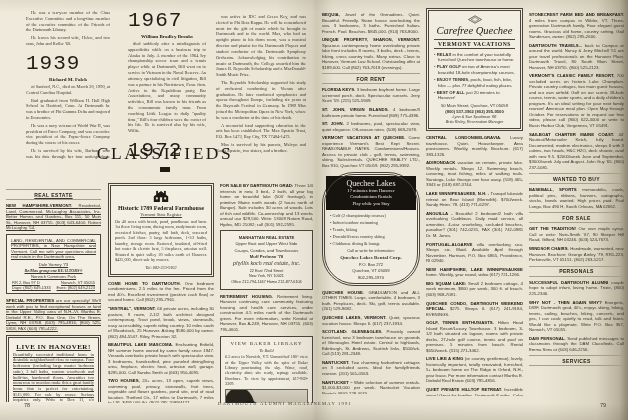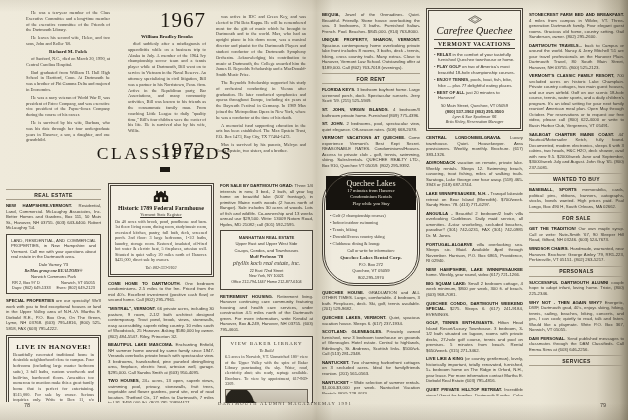--- a/index.html
+++ b/index.html
@@ -4,21 +4,21 @@
 <style>
   html,body{margin:0;padding:0;}
   body{width:628px;height:420px;background:#9a9283;font-family:"Liberation Sans",sans-serif;}
   .spread{position:relative;width:628px;height:420px;overflow:hidden;color:#3b362e;
     background:
       linear-gradient(180deg,rgba(120,110,90,.12) 0%,rgba(0,0,0,0) 3%,rgba(0,0,0,0) 96%,rgba(90,80,60,.18) 100%),
       linear-gradient(90deg,#efeadb 0%,#ebe6d6 44%,#d9d2c0 49.6%,#cfc8b5 50.4%,#e7e2d2 53%,#ebe6d6 86%,#ddd6c4 95%,#b9b19c 98.6%,#8f8773 100%);}
   .col{position:absolute;overflow:hidden;}
   
   .obit-p{font-family:"Liberation Serif",serif;font-size:4.4px;line-height:1.32;text-align:justify;margin:0 0 2px 0;text-indent:5px;}
-  .year{font-family:Liberation Serif, serif;font-size:21px;line-height:1;letter-spacing:1px;text-align:right;color:#211c15;margin:6px 0 3px 0;}
+  .year{font-family:Liberation Mono, monospace;font-size:21px;line-height:1;letter-spacing:1px;text-align:left;color:#211c15;margin:6px 0 3px 0;}
   .obit-name{font-family:"Liberation Serif",serif;font-size:5px;font-weight:bold;text-align:center;color:#211c15;margin:0 0 2px 0;}
   
   .headline{position:absolute;left:90px;top:145px;width:150px;text-align:center;}
   .headline .t{font-family:"Liberation Serif",serif;font-size:17.5px;letter-spacing:2.5px;color:#1d1913;line-height:1;}
   .headline .sq{width:10px;height:5px;background:#1d1913;margin:4px auto 0 auto;}
   .sec-h{font-size:5px;font-weight:bold;letter-spacing:.4px;text-align:center;color:#211c15;
     border-top:1px solid #a79e8b;border-bottom:1px solid #a79e8b;padding:1.5px 0;margin:3px 0 3px 0;}
   .ad{font-size:4.3px;line-height:1.28;text-align:justify;margin:0 0 3.2px 0;color:#3b362e;}
   .ad b{color:#1f1b14;}
   
@@ -57,20 +57,21 @@
 </head>
 <body>
 
 <div class="spread">
 
   <div class="col" style="left:26px;top:10px;width:84px;height:150px;">
     <div>
         <p class="obit-p">He was a ten-year member of the Class Executive Committee and a long-time member of the executive committee of the Friends of the Dartmouth Library.</p>
         <p class="obit-p">He leaves his second wife, Helen, and two sons, John and Roller '60.</p>
       </div>
+    <div class="year">1939</div>
     <div class="obit-name">Richard M. Falck</div>
     <div>
         <p class="obit-p">of Sanford, N.C., died on March 20, 1990, at Central Carolina Hospital.</p>
         <p class="obit-p">Bud graduated from William H. Hall High School in Hartford, Conn. At Dartmouth he was a brother of Phi Gamma Delta and majored in Economics.</p>
         <p class="obit-p">He was a navy veteran of World War II, was president of Patco Company, and was executive vice president of the Payne-Jones Company during the course of his career.</p>
         <p class="obit-p">He is survived by his wife, Barbara, who was his date through her four undergraduate years in Hanover, a son, a daughter, and one grandchild.</p>
       </div>
   </div>
 
   <div class="col" style="left:128px;top:8px;width:78px;height:152px;">
@@ -90,21 +91,21 @@
         <p class="obit-p">A memorial fund supporting education in the arts has been established. The Max Epstein Trust, P.O. Box 1473, Bay City, TX 77404-1473.</p>
         <p class="obit-p">Max is survived by his parents, Melvyn and Ronis Epstein, two sisters, and a brother.</p>
       </div>
   </div>
 
   <div class="headline">
     <div class="t">CLASSIFIEDS</div>
     <div class="sq"></div>
   </div>
 
-  <div class="col" style="left:6px;top:186px;width:95px;height:216px;">
+  <div class="col" style="left:6px;top:186px;width:95px;height:216px;text-decoration:underline;">
     <div>
         <div class="sec-h">REAL ESTATE</div>
         <p class="ad"><b>NEW HAMPSHIRE-VERMONT.</b> <span>Residential, Land, Commercial. McLaughry Associates, Inc. Better Homes and Gardens, Box 111, 50 Main St., Hanover, NH 03755. (603) 643-6400. Robert McLaughry '54.</span></p>
       </div>
     <div class="box">
       <div class="ad" style="margin-bottom:2px;">LAND, RESIDENTIAL, AND COMMERCIAL PROPERTIES, in New Hampshire and Vermont. Call me with your questions about real estate in the Dartmouth area.</div>
       <div class="bx-cline">Dale Varney '73</div>
       <div class="bx-cline b i">Re/Max group one REALTORS®</div>
       <div class="bx-cline">Norwich Commons Park</div>
       <div class="addr-row">

